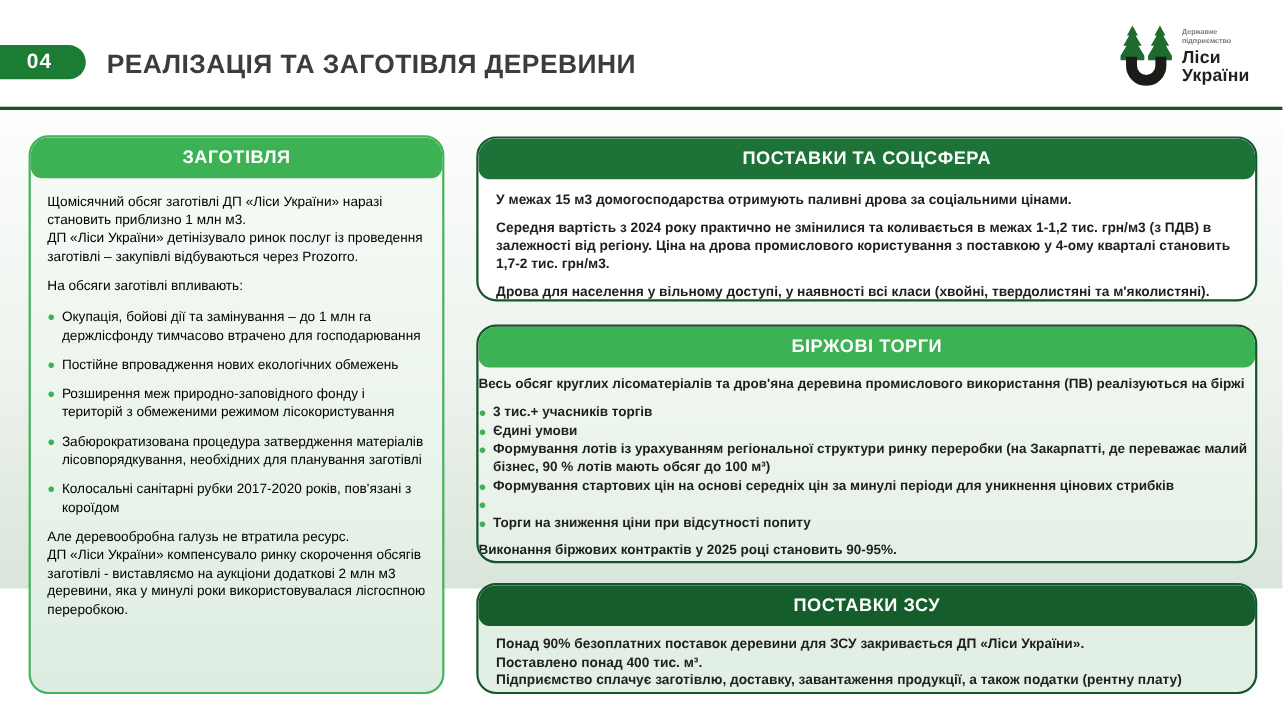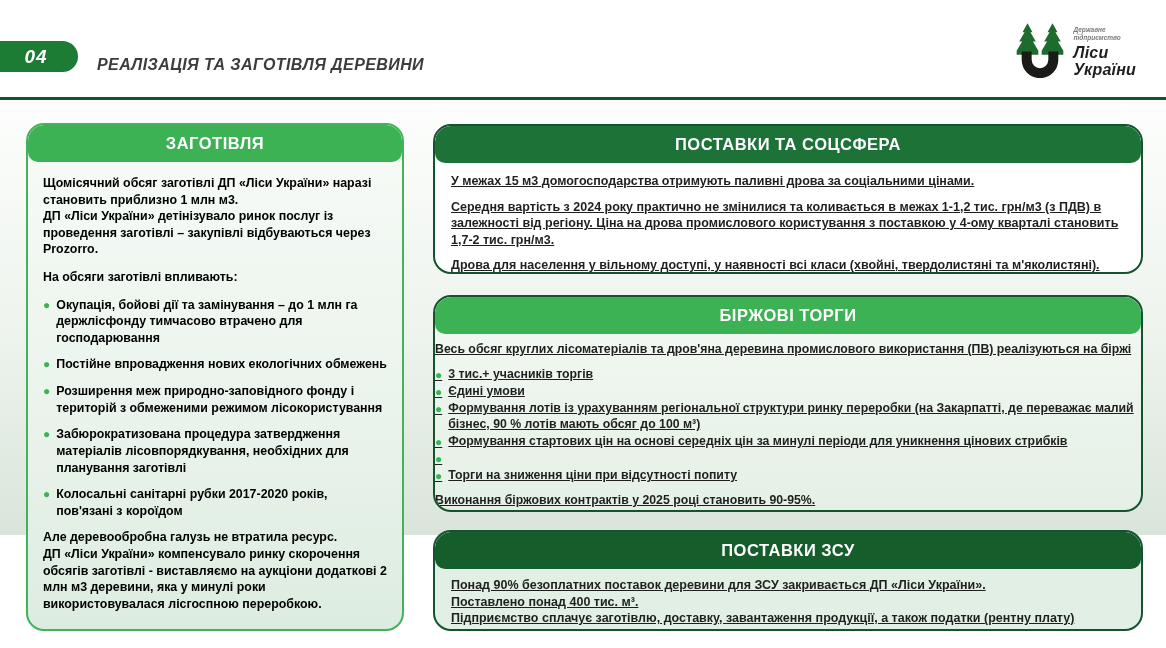--- a/index.html
+++ b/index.html
@@ -2,31 +2,31 @@
 <html><head>
 <meta charset="utf-8">
 <style>
   * { margin:0; padding:0; box-sizing:border-box; }
   html,body { width:1166px; height:648px; }
   body { font-family:"Liberation Sans","DejaVu Sans",sans-serif; background:#fff; position:relative; overflow:hidden; }
 
   .slide { position:absolute; inset:0; width:1166px; height:648px; background:#fff; }
 
   
-  .top-bar { position:absolute; left:0; top:0; width:1166px; height:97px; background:#ffffff;font-style:italic; }
+  .top-bar { position:absolute; left:0; top:0; width:1166px; height:97px; background:#ffffff; }
   .slide-num {
     position:absolute; left:0; top:41px; width:78px; height:31px;
     background:#1C7C34; border-radius:0 16px 16px 0;
     color:#fff; font-size:19px; font-weight:bold;
     display:flex; align-items:center; justify-content:center; padding-right:6px;
     letter-spacing:1px;
   }
   .page-title {
-    position:absolute; left:97px; top:56px;
-    font-size:16px; font-weight:bold; color:#3C3C3B; letter-spacing:0.4px;
+    position:absolute; left:97px; top:45px;
+    font-size:24px; font-weight:bold; color:#3C3C3B; letter-spacing:0.4px;
   }
   .logo { position:absolute; right:30px; top:20px; display:flex; align-items:flex-start; gap:8px; }
   .logo svg { width:50px; height:58px; }
   .logo-text { padding-top:6px; }
   .logo-org-type { font-size:6.5px; color:#7a7a78; line-height:1.25; white-space:pre-line; font-weight:bold; }
   .logo-org-name { font-size:16px; color:#201F1D; font-weight:bold; line-height:1.05; white-space:pre-line; margin-top:3px; letter-spacing:0.2px; }
 
   .divider { position:absolute; left:0; top:97px; width:1166px; height:3px; background:#14532D; }
 
   
@@ -39,31 +39,31 @@
     color:#fff; font-weight:bold; font-size:16.5px; letter-spacing:0.5px;
     border-radius:16px 16px 10px 10px;
   }
   .pre { white-space:pre-line; }
 
   
   .card-harvest { left:26px; top:23px; width:378px; height:508px;
     border:2px solid #44B15B; background:linear-gradient(180deg,#F7FBF7 0%,#E9F3EB 60%,#DDECE0 100%); }
   .card-harvest .card-head { background:#3CB254; }
   .card-harvest .card-body {
-    padding:13px 15px 10px 15px; font-size:12.4px; font-weight:bold;
+    padding:13px 15px 10px 15px; font-size:12.4px; font-weight:normal;
     color:#41464
 3; line-height:1.34;
   }
   .card-harvest p { margin-bottom:11px; }
   .bullet-row { display:flex; gap:6px; margin-bottom:10px; }
   .bullet-dot { color:#3CB254; font-size:12px; line-height:1.34; flex:0 0 auto; }
 
   
   .rcard { left:433px; width:710px; border:2px solid #14532D; }
-  .rcard .card-body { font-size:12.5px; font-weight:bold; color:#1F1F1F; line-height:1.32;text-decoration:underline; }
+  .rcard .card-body { font-size:12.5px; font-weight:bold; color:#1F1F1F; line-height:1.32; }
 
   .card-pop { top:24px; height:150px; background:#ffffff; }
   .card-pop .card-head { background:#1D7337; }
   .card-pop .card-body { padding:10px 16px; }
   .card-pop p { margin-bottom:9px; }
 
   .card-exch { top:195px; height:217px; background:linear-gradient(180deg,#F3F9F3 0%,#E4F0E6 100%); }
   .card-exch .card-head { background:#3CB254; }
   .card-exch .card-body { padding:8px 0; font-size:12.3px; line-height:1.3; }
   .card-exch .intro { margin-bottom:9px; }

